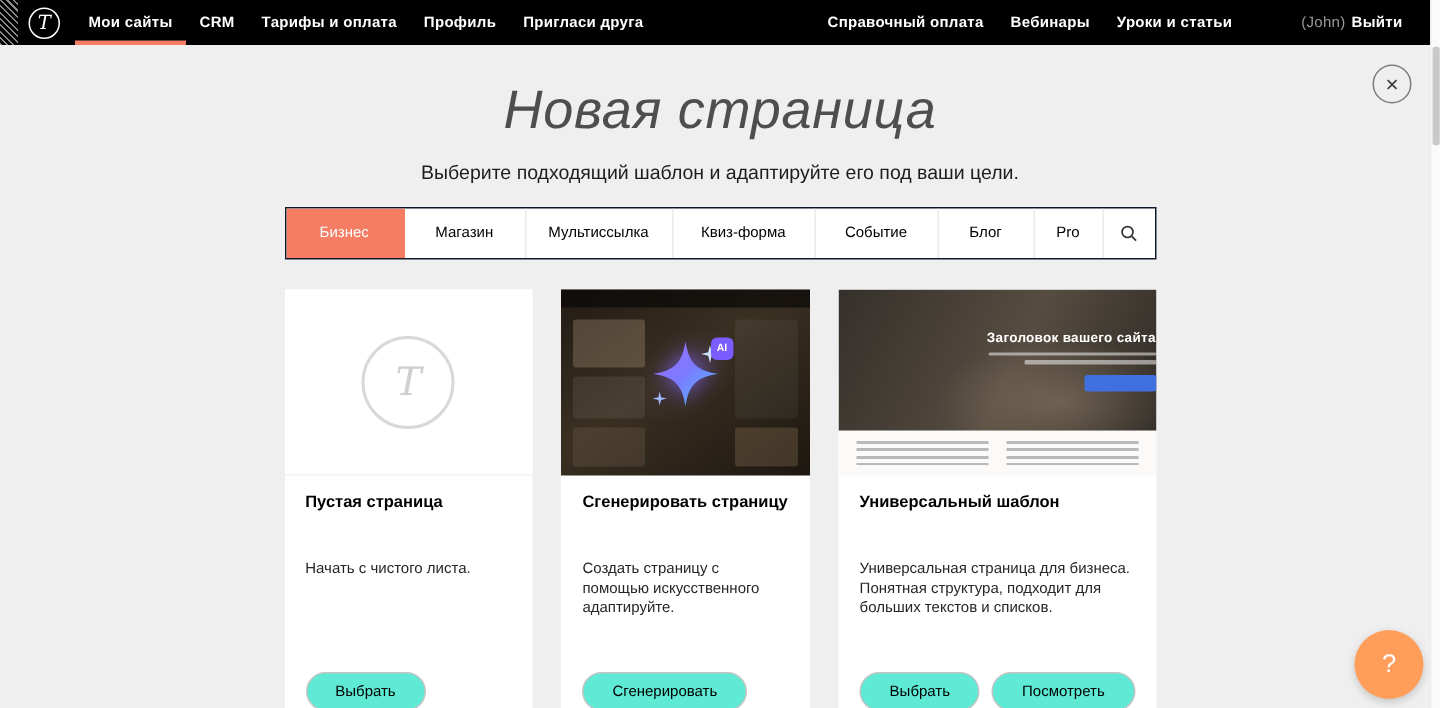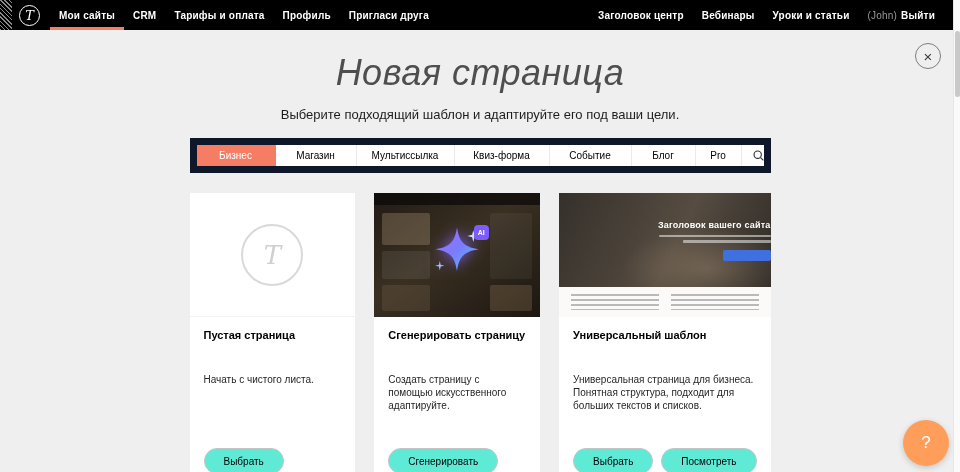--- a/index.html
+++ b/index.html
@@ -29,39 +29,39 @@
   .nav { display:flex; align-items:stretch; }
   .nav-left { margin-left:10px; }
   .nav-right { margin-left:auto; padding-right:16px; }
   .nav-item {
     display:flex; align-items:center; padding:0 9px;
     color:#fff; font-size:10px; font-weight:700; letter-spacing:.2px;
     cursor:pointer; border-bottom:3px solid transparent; border-top:3px solid transparent;
     white-space:nowrap;
   }
   .nav-item.active { border-bottom-color:#f47d64; }
-  .user-prefix { color:#9a9a9a; font-weight:400; margin-right:4px; }
+  .user-prefix { color:#9a9a9a; font-weight:400; margin-right:4px;margin-left:28px; }
   
   main { position:relative; padding-top:22px; }
   .page-title {
     margin:0; text-align:center; font-size:36px; font-weight:200;
     color:#4e4e4e; letter-spacing:.5px;font-style:italic;
   }
   .subtitle { margin:13px 0 0; text-align:center; font-size:13px; color:#1d1d1d; }
   .close-btn {
     position:absolute; top:13px; right:19px; width:26px; height:26px;
     border-radius:50%; border:1.5px solid #7e7e7e; background:transparent;
     color:#3a3a3a; font-size:15px; line-height:1;
     display:flex; align-items:center; justify-content:center;
     cursor:pointer; padding:0;
   }
   
   .tabs {
     width:581px; height:35px; margin:16px auto 0;
-    display:flex; background:#fff; border:7px solid #0f172a; overflow:hidden;
+    display:flex; background:#fff; border:1px solid #0f172a; overflow:hidden;
   }
   .tab {
     flex:none; display:flex; align-items:center; justify-content:center;
     font-size:10px; color:#000; border-right:1px solid #eaeaea; cursor:pointer;
   }
   .tab:nth-child(1){ width:79px; }
   .tab:nth-child(2){ width:81px; }
   .tab:nth-child(3){ width:98px; }
   .tab:nth-child(4){ width:95px; }
   .tab:nth-child(5){ width:82px; }
@@ -150,21 +150,21 @@
     <span>T</span>
   </div>
   <nav class="nav nav-left">
     <span class="nav-item active">Мои сайты</span>
     <span class="nav-item">CRM</span>
     <span class="nav-item">Тарифы и оплата</span>
     <span class="nav-item">Профиль</span>
     <span class="nav-item">Пригласи друга</span>
   </nav>
   <nav class="nav nav-right">
-    <span class="nav-item">Заголовок центр</span>
+    <span class="nav-item">Справочный оплата</span>
     <span class="nav-item">Вебинары</span>
     <span class="nav-item">Уроки и статьи</span>
     <span class="nav-item">
       <span class="user-prefix">(John)</span>
       <span>Выйти</span>
     </span>
   </nav>
 </header>
 
 <main>

